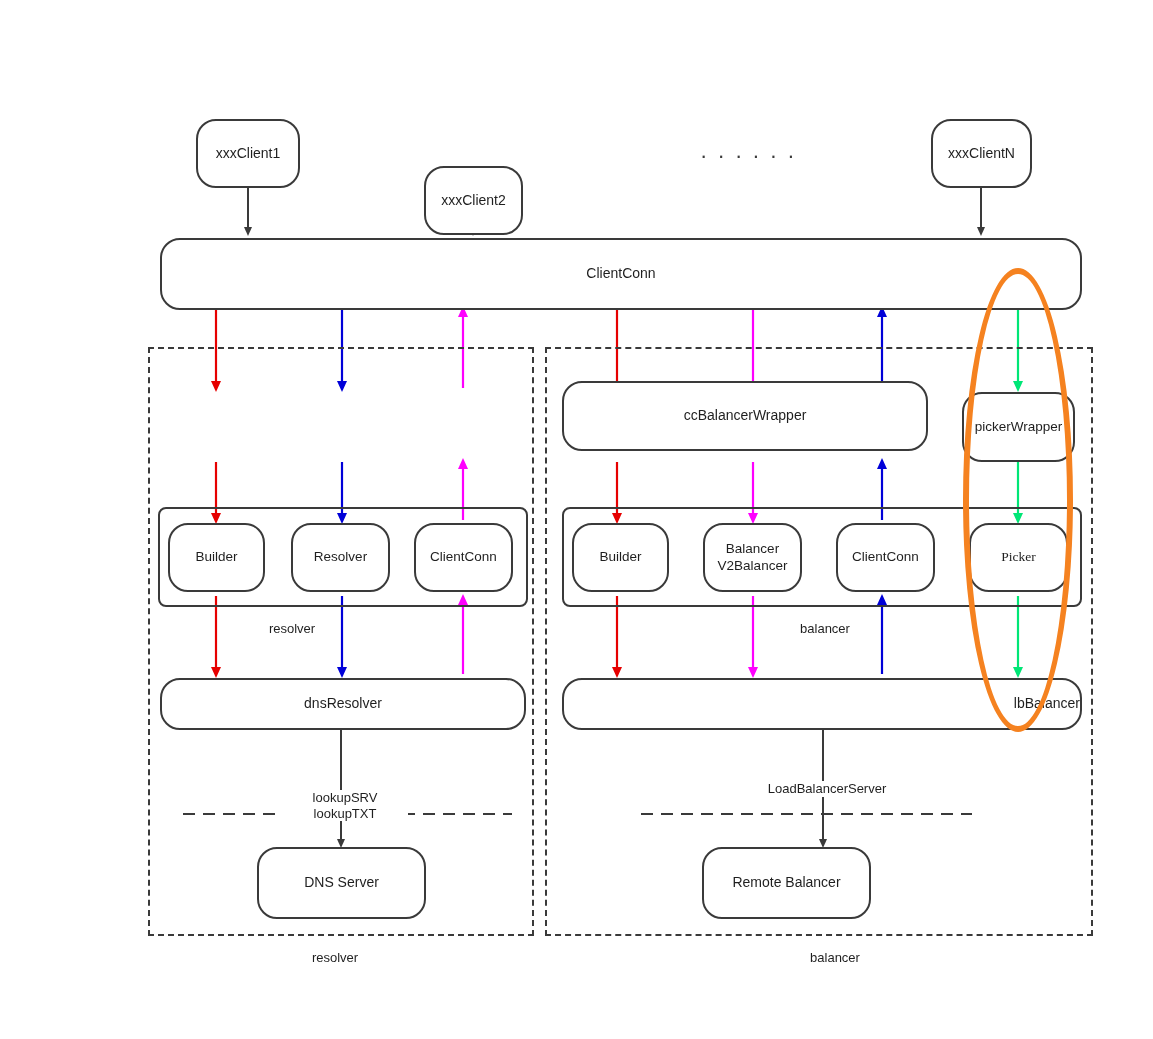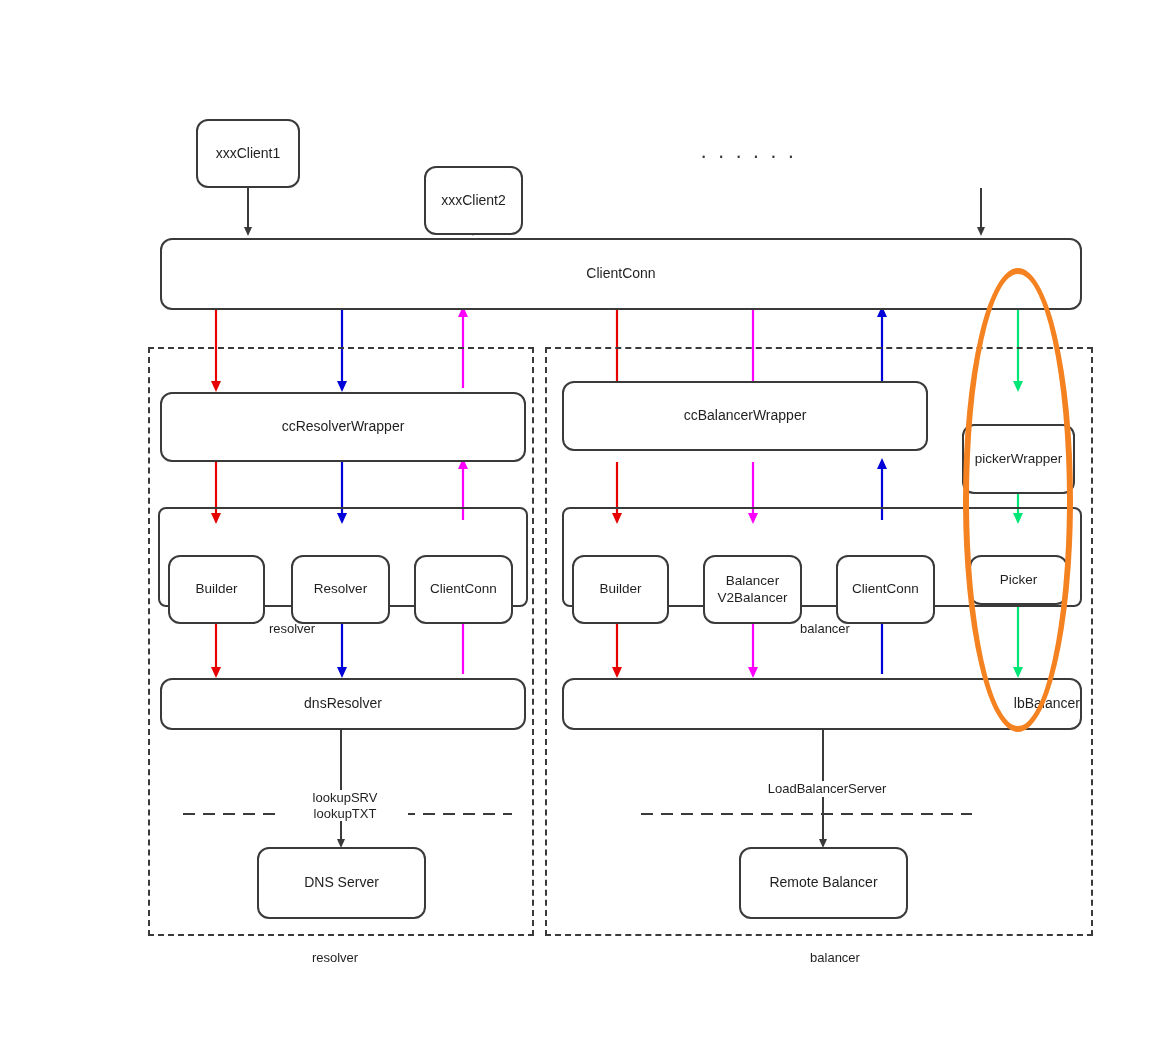--- a/index.html
+++ b/index.html
@@ -21,32 +21,32 @@
     left: 0;
     top: 0;
     width: 1153px;
     height: 1039px;
     pointer-events: none;
   }
   .node {
     position: absolute;
     box-sizing: border-box;
     border: 2px solid #3a3a3a;
-    border-radius: 12px;
+    border-radius: 20px;
     background: #ffffff;
     display: flex;
     align-items: center;
     justify-content: center;
     text-align: center;
     color: #1f1f1f;
     font-size: 14px;
     line-height: 1.25;
     z-index: 3;
   }
-  .node.small { font-size: 13.5px; margin-top: 32px; }
+  .node.small { font-size: 13.5px; }
   .group-dashed {
     position: absolute;
     box-sizing: border-box;
     border: 2px dashed #3a3a3a;
     background: transparent;
     z-index: 1;
   }
   .group-solid {
     position: absolute;
     box-sizing: border-box;
@@ -175,32 +175,32 @@
       <line x1="641" y1="814" x2="972" y2="814"></line>
     </g>
   </svg>
 
   <div class="node" style="left:196px; top:119px; width:104px; height:69px;">
     <span>xxxClient1</span>
   </div>
   <div class="node" style="left:424px; top:119px; width:99px; height:69px;margin-top:47px;">
     <span>xxxClient2</span>
   </div>
+  <div class="node" style="left:931px; top:119px; width:101px; height:69px;">
+    <span>xxxClientN</span>
+  </div>
   <div class="dots" style="left:700px; top:143px;">· · · · · ·</div>
 
   <div class="node" style="left:160px; top:238px; width:922px; height:72px;">
     <span>ClientConn</span>
   </div>
 
   <div class="group-dashed" style="left:148px; top:347px; width:386px; height:589px;"></div>
   <div class="caption" style="left:275px; top:950px; width:120px;">resolver</div>
 
-  <div class="node" style="left:160px; top:392px; width:366px; height:70px;">
-    <span>ccResolverWrapper</span>
-  </div>
 
   <div class="group-solid" style="left:158px; top:507px; width:370px; height:100px;"></div>
   <div class="caption" style="left:242px; top:621px; width:100px;">resolver</div>
 
   <div class="node small" style="left:168px; top:523px; width:97px; height:69px;">
     <span>Builder</span>
   </div>
   <div class="node small" style="left:291px; top:523px; width:99px; height:69px;">
     <span>Resolver</span>
   </div>
@@ -235,29 +235,29 @@
   <div class="node small" style="left:572px; top:523px; width:97px; height:69px;">
     <span>Builder</span>
   </div>
   <div class="node small" style="left:703px; top:523px; width:99px; height:69px;">
     <span style="white-space:pre-line;">Balancer
 V2Balancer</span>
   </div>
   <div class="node small" style="left:836px; top:523px; width:99px; height:69px;">
     <span>ClientConn</span>
   </div>
-  <div class="node small" style="left:969px; top:523px; width:99px; height:50px;">
+  <div class="node small" style="left:969px; top:523px; width:99px; height:69px;font-family:Liberation Serif, serif;">
     <span>Picker</span>
   </div>
 
   <div class="node" style="left:562px; top:678px; width:520px; height:52px;justify-content:flex-end;">
     <span>lbBalancer</span>
   </div>
 
   <div class="edge-label" style="left:743px; top:781px; width:162px;">LoadBalancerServer</div>
 
-  <div class="node" style="left:739px; top:847px; width:169px; height:72px;">
+  <div class="node" style="left:702px; top:847px; width:169px; height:72px;">
     <span>Remote Balancer</span>
   </div>
 
   <div class="ellipse-highlight" style="left:963px; top:268px; width:110px; height:464px;"></div>
 
 </div>
 
 </body></html>

